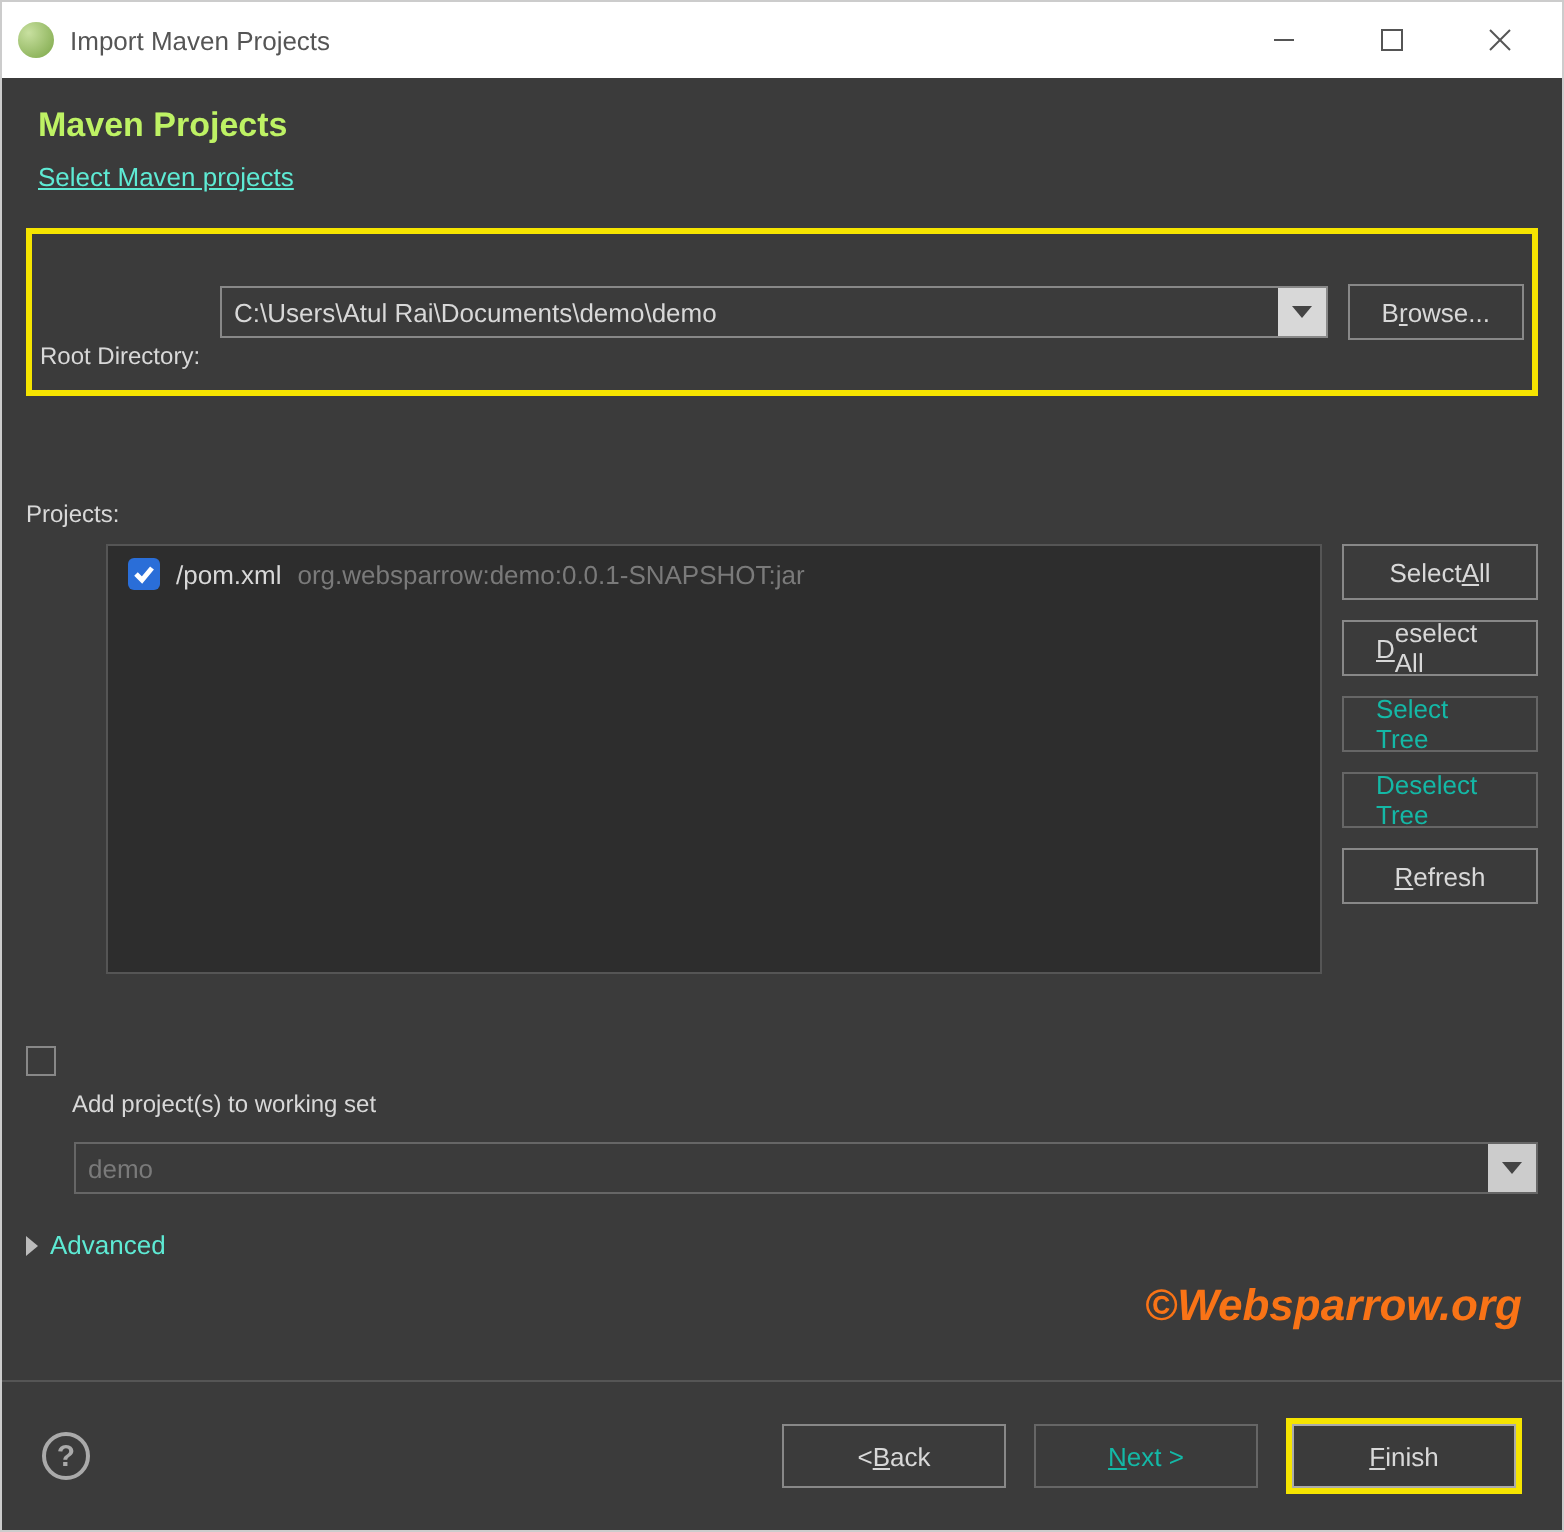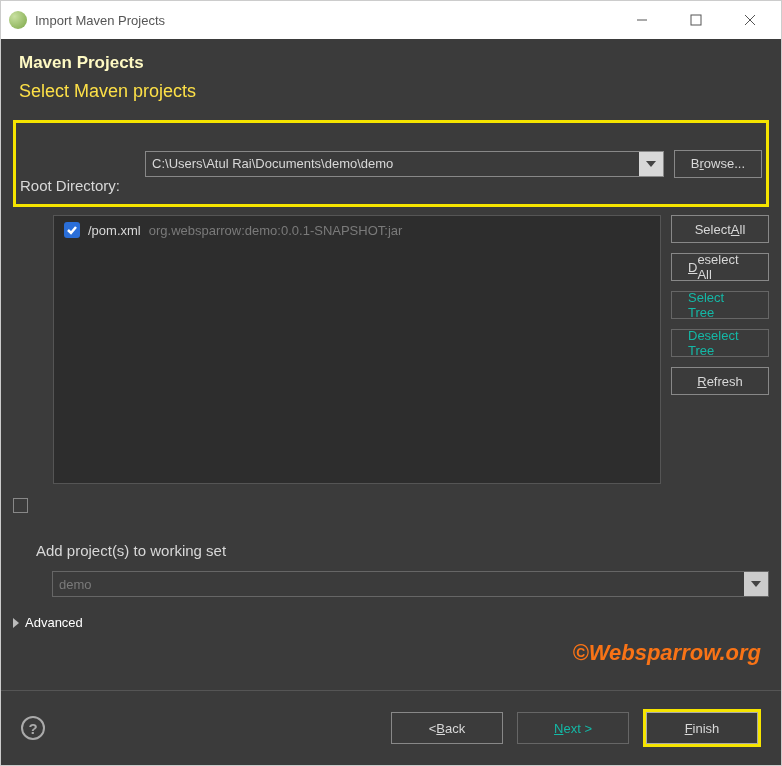--- a/index.html
+++ b/index.html
@@ -4,49 +4,49 @@
   <style>
     * { margin: 0; padding: 0; box-sizing: border-box; font-family: "Segoe UI", Tahoma, sans-serif; }
     body { background: #e8e8e8; display: flex; justify-content: center; align-items: center; min-height: 100vh; }
     .window { width: 782px; height: 766px; background: #fff; display: flex; flex-direction: column; border: 1px solid #ccc; }
     .titlebar { height: 38px; background: #fff; display: flex; align-items: center; padding: 0 8px; gap: 8px; }
     .titlebar .app-icon { width: 18px; height: 18px; border-radius: 50%; background: radial-gradient(circle at 30% 30%, #c8e0a0, #7ba646); }
     .titlebar .title { font-size: 13px; color: #555; flex: 1; }
     .titlebar .win-btn { width: 46px; height: 38px; display: flex; align-items: center; justify-content: center; color: #555; font-size: 14px; }
     .titlebar .win-btn svg { stroke: #555; stroke-width: 1; fill: none; }
     .banner { background: #3b3b3b; color: #ddd; padding: 14px 18px 18px; }
-    .banner h2 { font-size: 17px; font-weight: 600; color: #fef9c3; margin-bottom: 8px; }
-    .banner .subtitle { font-size: 18px; color: #fde047; }
+    .banner h2 { font-size: 17px; font-weight: 600; color: #bef264; margin-bottom: 8px; }
+    .banner .subtitle { font-size: 13px; color: #5eead4; text-decoration: underline; }
     .content { flex: 1; background: #3b3b3b; padding: 0 12px 12px; display: flex; flex-direction: column; gap: 8px; }
     .highlight-box { border: 3px solid #f5e400; padding: 10px 4px; display: flex; align-items: center; gap: 10px; }
-    .label { font-size: 15px; color: #d8d8d8; white-space: nowrap; margin-top: 44px; }
-    .combo { flex: 1; position: relative; margin-left: 15px; }
+    .label { font-size: 12px; color: #d8d8d8; white-space: nowrap; margin-top: 44px; }
+    .combo { flex: 1; position: relative; }
     .combo input { width: 100%; height: 26px; background: #3b3b3b; border: 1px solid #888; color: #d8d8d8; font-size: 13px; padding: 0 30px 0 6px; outline: none; }
     .combo .drop { position: absolute; right: 1px; top: 1px; bottom: 1px; width: 24px; background: #d8d8d8; display: flex; align-items: center; justify-content: center; }
     .combo .drop svg { fill: #444; }
     .btn { height: 28px; background: #3b3b3b; border: 1px solid #888; color: #d8d8d8; font-size: 13px; padding: 0 16px; cursor: default; display: inline-flex; align-items: center; justify-content: center; }
     .btn.disabled { color: #14b8a6; border-color: #666; }
     .btn .und { text-decoration: underline; }
     .projects-area { display: flex; gap: 10px; flex: 1; min-height: 0; }
     .projects-area .left-col { flex: 1; display: flex; flex-direction: column; padding-left: 40px; }
     .projects-list { flex: 1; background: #2d2d2d; border: 1px solid #555; overflow: hidden; }
     .proj-item { display: flex; align-items: center; gap: 8px; padding: 6px 10px; font-size: 13px; }
     .proj-item .check { width: 16px; height: 16px; background: #2a6ed8; border-radius: 3px; display: flex; align-items: center; justify-content: center; }
     .proj-item .check svg { stroke: #fff; stroke-width: 2.5; fill: none; }
     .proj-item .name { color: #d8d8d8; }
     .proj-item .desc { color: #7a7a7a; }
     .side-btns { width: 98px; display: flex; flex-direction: column; gap: 10px; }
     .side-btns .btn { width: 100%; }
-    .row-workingset { display: flex; gap: 8px; margin-top: 6px; }
+    .row-workingset { display: flex; align-items: center; gap: 8px; margin-top: 6px; }
     .row-workingset .cbox { width: 15px; height: 15px; border: 1px solid #888; background: #3b3b3b; }
     .row-ws-sel { margin: 4px 0 4px 24px; display: flex; gap: 8px; }
     .row-ws-sel .combo { flex: 1; }
     .row-ws-sel .combo input { color: #7a7a7a; border-color: #666; }
     .row-ws-sel .combo .drop { background: #ccc; }
-    .adv-row { display: flex; align-items: center; gap: 6px; margin-top: 6px; color: #ffffff; font-size: 13px; cursor: default; }
+    .adv-row { display: flex; align-items: center; gap: 6px; margin-top: 6px; color: #5eead4; font-size: 13px; cursor: default; }
     .adv-row .tri { width: 0; height: 0; border-top: 5px solid transparent; border-bottom: 5px solid transparent; border-left: 6px solid #bbb; }
     .watermark { color: #f97316; font-size: 22px; font-style: italic; font-weight: 600; text-align: right; margin: 2px 8px 12px 0; }
     .footer { background: #3b3b3b; border-top: 1px solid #555; padding: 18px 20px; display: flex; align-items: center; gap: 14px; justify-content: flex-end; }
     .footer .help { margin-right: auto; width: 24px; height: 24px; border-radius: 50%; border: 2px solid #aaa; color: #aaa; display: flex; align-items: center; justify-content: center; font-weight: bold; font-size: 15px; }
     .footer .btn { width: 112px; height: 32px; }
     .finish-hl { border: 3px solid #f5e400; display: inline-flex; padding: 0; }
     .finish-hl .btn { border: 1px solid #aaa; }
   </style>
 </head>
 <body>
@@ -91,20 +91,21 @@
             </svg>
           </div>
       </div>
       <div class="btn">
           <span>B</span>
           <span class="und">r</span>
           <span>owse...</span>
         </div>
     </div>
 
+    <span class="label">Projects:</span>
 
     <div class="projects-area">
       <div class="left-col">
         <div class="projects-list">
           <div class="proj-item">
             <div class="check">
                 <svg width="10" height="10">
                   <polyline points="1,5 4,8 9,2"></polyline>
                 </svg>
               </div>

